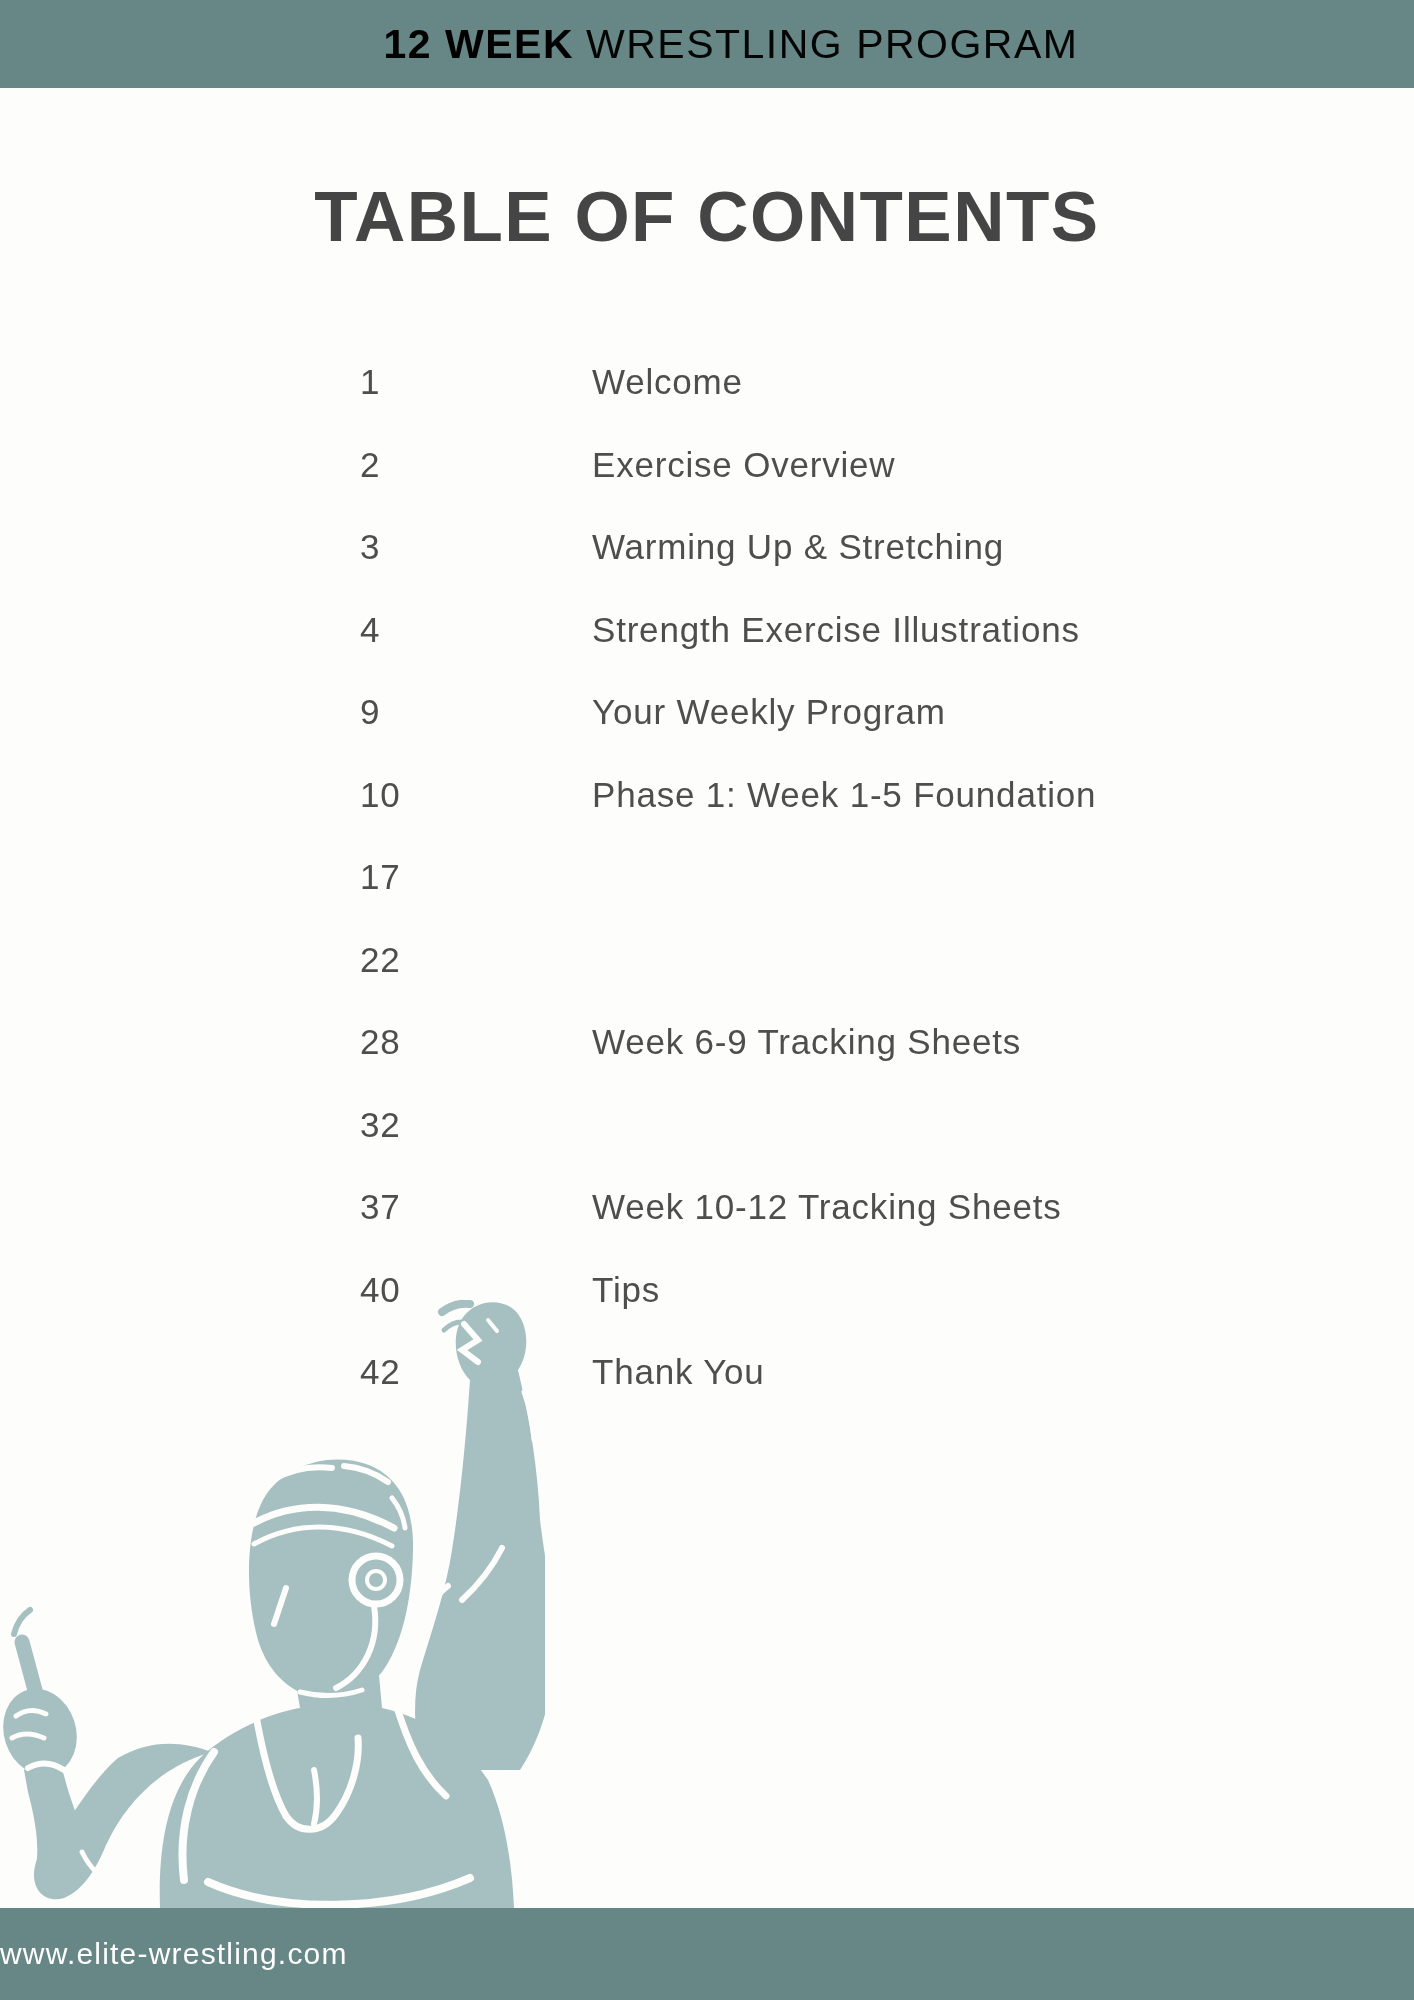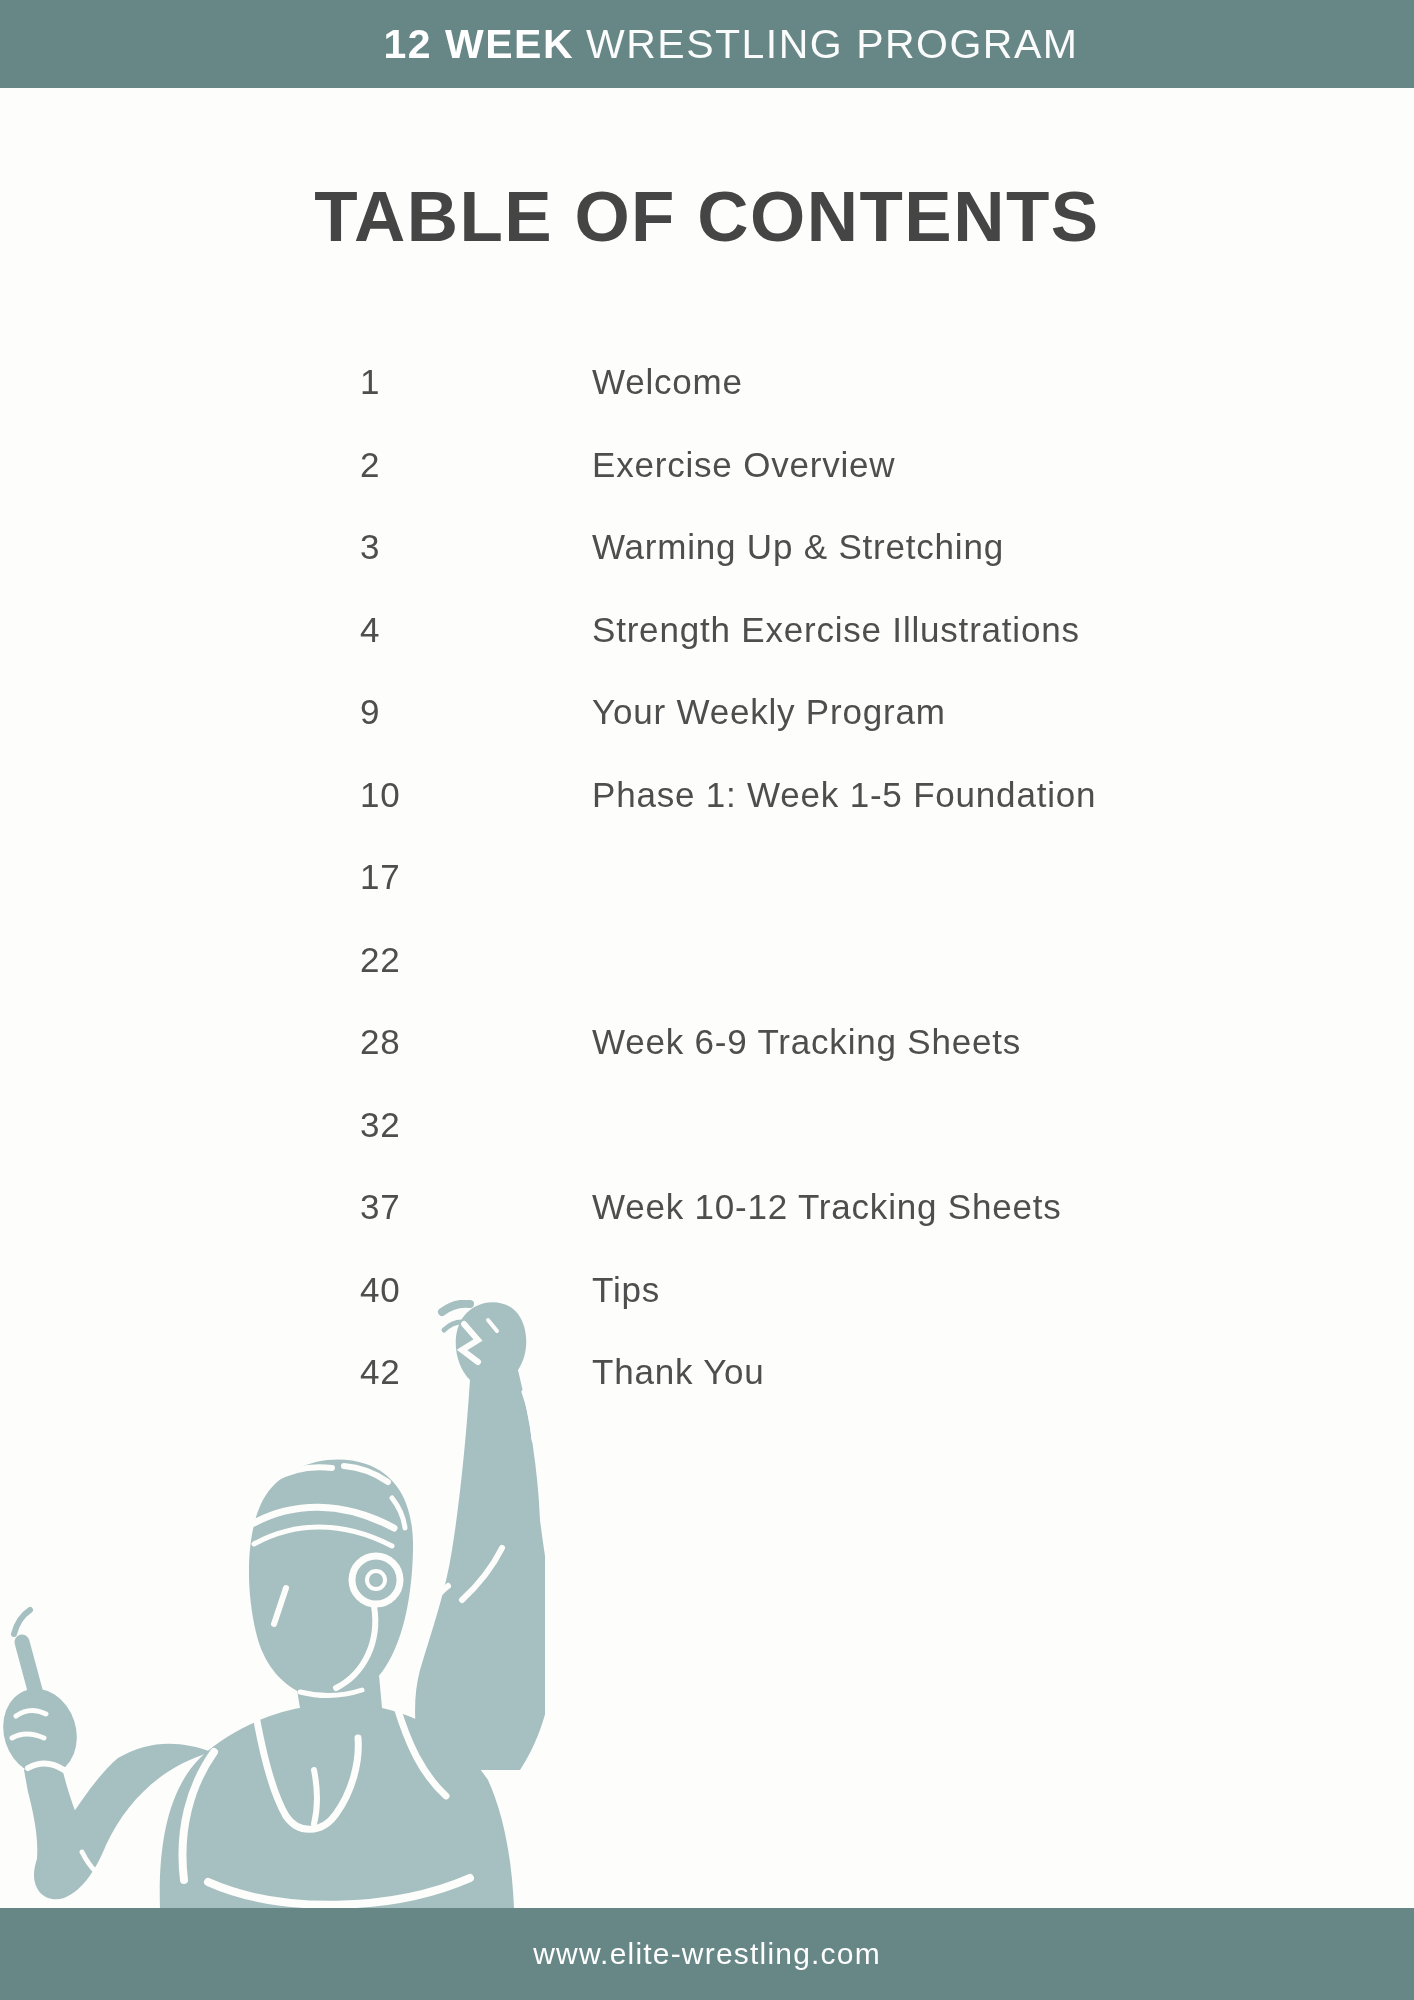--- a/index.html
+++ b/index.html
@@ -18,21 +18,21 @@
     overflow:hidden;
     font-family:"Liberation Sans", sans-serif;
     margin:0 auto;
   }
   .topbar{
     position:absolute;top:0;left:0;right:0;height:88px;
     background:var(--bar);
     display:flex;align-items:center;justify-content:center;
   }
   .topbar-text{
-    color:#ffffff;font-size:41px;letter-spacing:1.5px;
+    color:#000000;font-size:41px;letter-spacing:1.5px;
     white-space:nowrap;
     margin-left:48px;
   }
   .topbar-text .bold{font-weight:bold;margin-right:12px;}
   .topbar-text .light{font-weight:normal;opacity:.97;}
   .page-title{
     position:absolute;top:178px;left:0;right:0;
     text-align:center;
     font-size:71px;line-height:78px;font-weight:bold;
     letter-spacing:1.5px;color:var(--heading);
@@ -57,21 +57,21 @@
     position:absolute;left:0;top:1300px;
     width:545px;height:608px;
     display:block;
   }
   .figure .body{fill:var(--ill);}
   .figure .body-stroke{stroke:var(--ill);fill:none;stroke-linecap:round;}
   .figure .detail{stroke:var(--bg);fill:none;stroke-linecap:round;}
   .footbar{
     position:absolute;left:0;right:0;top:1908px;height:92px;
     background:var(--bar);
-    display:flex;align-items:center;justify-content:center;
+    display:flex;align-items:center;justify-content:flex-start;
   }
   .footbar span{
     color:#ffffff;font-size:30px;letter-spacing:1.2px;
   }
 </style>
 </head>
 <body>
 
 <div class="page">
 

